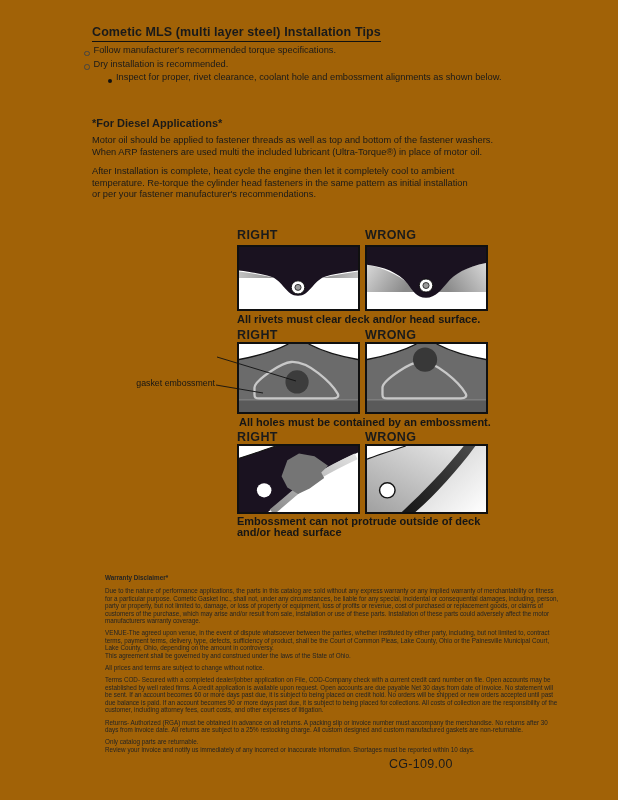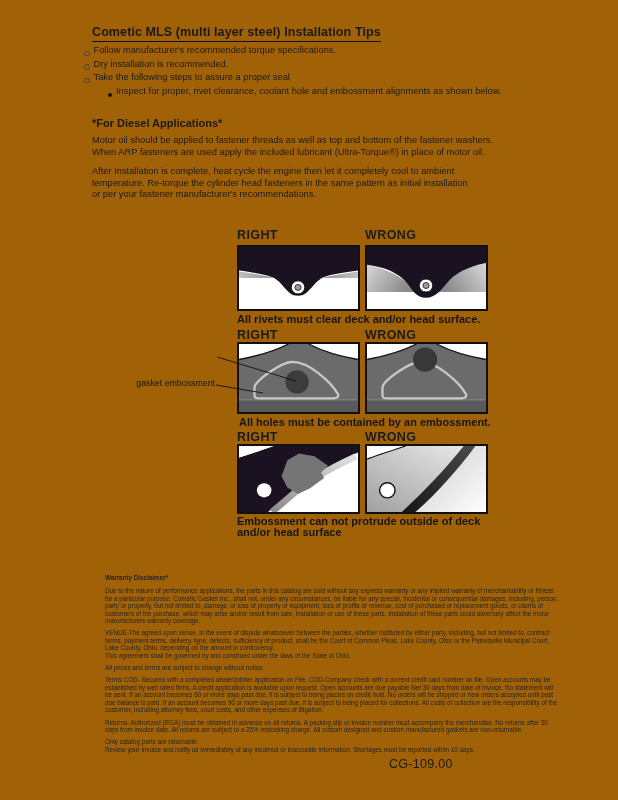--- a/index.html
+++ b/index.html
@@ -45,33 +45,29 @@
 
   <div class="abs tips">
     <div class="tip-row">
       <span class="mk1"></span>
       <span>Follow manufacturer's recommended torque specifications.</span>
     </div>
     <div class="tip-row">
       <span class="mk1"></span>
       <span>Dry installation is recommended.</span>
     </div>
-    <div class="tip-row">
-      <span class="mk1"></span>
-      <span>Take the following steps to assure a proper seal</span>
-    </div>
     <div class="tip-row sub">
       <span class="mk2"></span>
       <span>Inspect for proper, rivet clearance, coolant hole and embossment alignments as shown below.</span>
     </div>
   </div>
 
   <div class="abs diesel-h">*For Diesel Applications*</div>
   <div class="abs bodyp p1">Motor oil should be applied to fastener threads as well as top and bottom of the fastener washers.
-When ARP fasteners are used apply the included lubricant (Ultra-Torque®) in place of motor oil.</div>
+When ARP fasteners are used multi the included lubricant (Ultra-Torque®) in place of motor oil.</div>
   <div class="abs bodyp p2">After Installation is complete, heat cycle the engine then let it completely cool to ambient
 temperature. Re-torque the cylinder head fasteners in the same pattern as initial installation
 or per your fastener manufacturer's recommendations.</div>
 
   <div class="abs dlabel" style="left:237px;top:228px;">RIGHT</div>
   <div class="abs dlabel" style="left:365px;top:228px;">WRONG</div>
 
   <div class="abs dbox" style="left:237px;top:245px;height:66px;">
     <svg viewBox="0 0 123 66" preserveAspectRatio="none">
       <defs>

